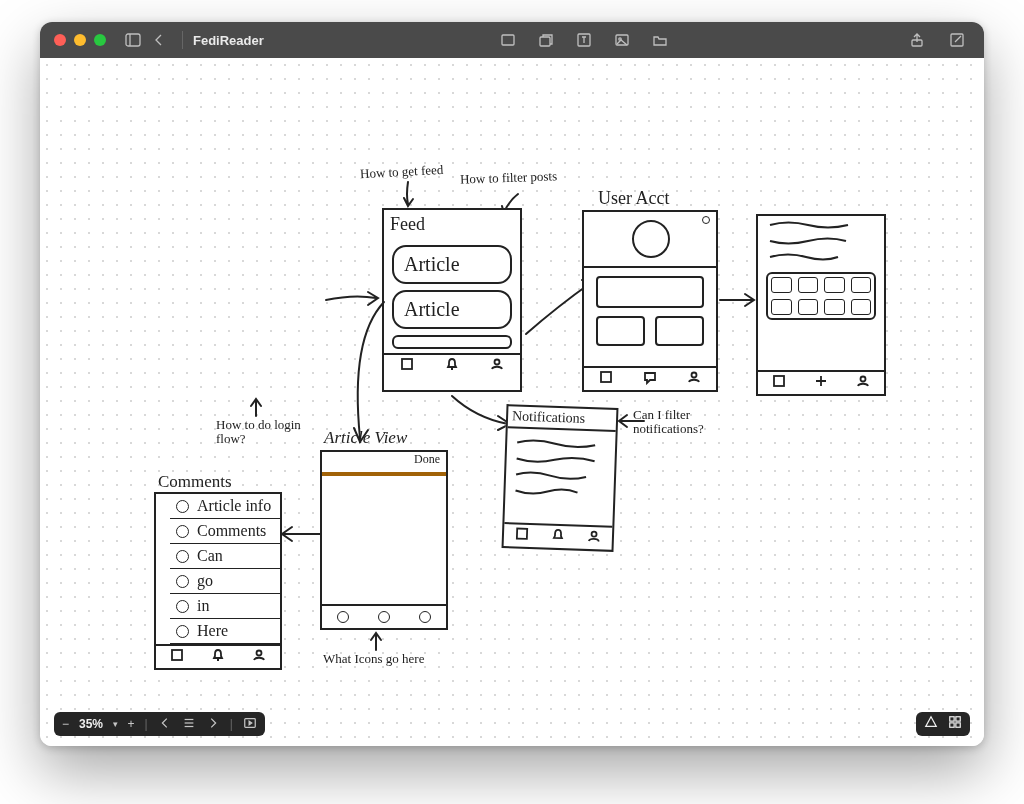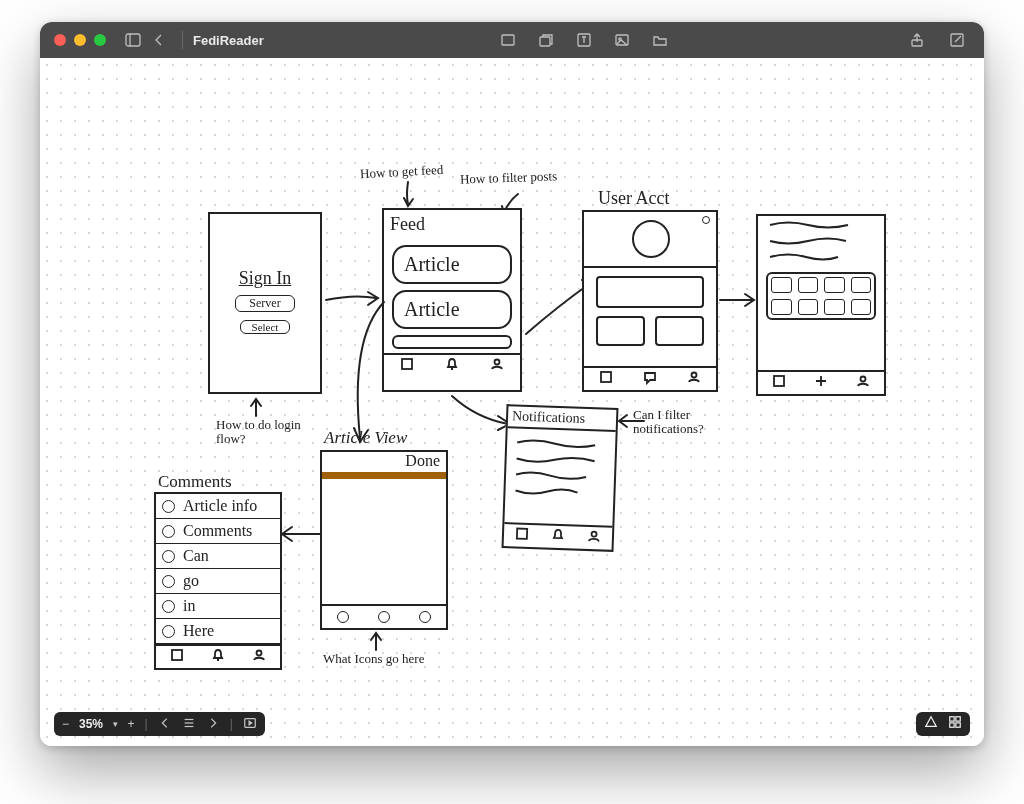--- a/index.html
+++ b/index.html
@@ -38,21 +38,21 @@
   .arrow{position:absolute;pointer-events:none;}
   .arrow path,.arrow line{stroke:#222;stroke-width:2;fill:none;stroke-linecap:round;}
 
   
   .card{border:2px solid #222;border-radius:14px;margin:6px 8px;padding:6px 10px;font-size:20px;}
   .tab{border-top:2px solid #222;display:flex;justify-content:space-around;align-items:center;height:22px;}
   .tab svg{width:16px;height:16px;stroke:#222;fill:none;stroke-width:1.8;}
 
   
   .comments{border:2px solid #222;background:#fff;}
-  .crow{border-bottom:1.5px solid #222;display:flex;align-items:center;height:24px;padding:0 6px;gap:8px;}
+  .crow{border-bottom:1.5px solid #222;display:flex;align-items:center;height:24px;padding:0 6px;gap:8px;margin-left:14px;}
   .crow:last-of-type{border-bottom:none;}
   .ccirc{width:11px;height:11px;border:1.5px solid #222;border-radius:50%;flex:none;}
 
   .squig{stroke:#222;stroke-width:2;fill:none;}
 </style>
 </head>
 <body>
 
 <div class="shadow">
 
@@ -133,25 +133,20 @@
         <path d="M8 2 Q6 15 8 24 M4 18 L8 26 L13 19"></path>
       </svg>
 
     <div class="hand lbl small sketch" style="left:420px;top:112px;transform:rotate(-2deg);">How to filter posts</div>
     <svg class="arrow" style="left:460px;top:134px;width:24px;height:24px">
         <path d="M18 2 Q10 8 4 20 M2 14 L4 22 L11 18"></path>
       </svg>
 
     <div class="hand lbl sketch" style="left:558px;top:130px;font-size:18px;">User Acct</div>
 
-    <div class="sketch phone hand" style="left:168px;top:154px;width:110px;height:178px;">
-      <div style="text-align:center;margin-top:54px;font-size:18px;text-decoration:underline;">Sign In</div>
-      <div style="margin:6px auto;width:58px;border:1.5px solid #222;border-radius:6px;text-align:center;font-size:12px;">Server</div>
-      <div style="margin:8px auto;width:48px;border:1.5px solid #222;border-radius:6px;text-align:center;font-size:11px;">Select</div>
-    </div>
     <svg class="arrow" style="left:206px;top:338px;width:22px;height:22px">
         <path d="M10 20 L10 4 M5 10 L10 3 L15 10"></path>
       </svg>
     <div class="hand lbl small sketch" style="left:176px;top:360px;width:110px;line-height:1.1;">How to do login flow?</div>
 
     <svg class="arrow" style="left:284px;top:226px;width:58px;height:28px">
         <path d="M2 16 Q30 10 52 14 M44 8 L54 14 L44 21"></path>
       </svg>
 
     <div class="sketch phone hand" style="left:342px;top:150px;width:136px;height:180px;">
@@ -242,21 +237,21 @@
     <svg class="arrow" style="left:292px;top:240px;width:60px;height:150px">
         <path d="M52 4 Q18 40 28 140 M22 130 L28 144 L36 132"></path>
       </svg>
 
     <svg class="arrow" style="left:406px;top:334px;width:70px;height:40px">
         <path d="M6 4 Q30 26 62 32 M52 24 L64 32 L52 38"></path>
       </svg>
 
     <div class="hand lbl sketch" style="left:284px;top:370px;font-size:17px;font-style:italic;">Article View</div>
     <div class="sketch phone hand" style="left:280px;top:392px;width:124px;height:176px;">
-      <div style="border-bottom:7px solid #a16207;height:20px;text-align:right;padding:0 6px;font-size:16px;">Done</div>
+      <div style="border-bottom:4px solid #a16207;height:20px;text-align:right;padding:0 6px;font-size:12px;">Done</div>
       <div style="position:absolute;bottom:0;left:0;right:0;border-top:2px solid #222;height:22px;display:flex;justify-content:space-around;align-items:center;">
         <div style="width:10px;height:10px;border:1.5px solid #222;border-radius:50%;"></div>
         <div style="width:10px;height:10px;border:1.5px solid #222;border-radius:50%;"></div>
         <div style="width:10px;height:10px;border:1.5px solid #222;border-radius:50%;"></div>
       </div>
     </div>
     <svg class="arrow" style="left:326px;top:572px;width:22px;height:22px">
         <path d="M10 20 L10 4 M5 10 L10 3 L15 10"></path>
       </svg>
     <div class="hand lbl small sketch" style="left:283px;top:594px;width:110px;line-height:1.1;">What Icons go here</div>

